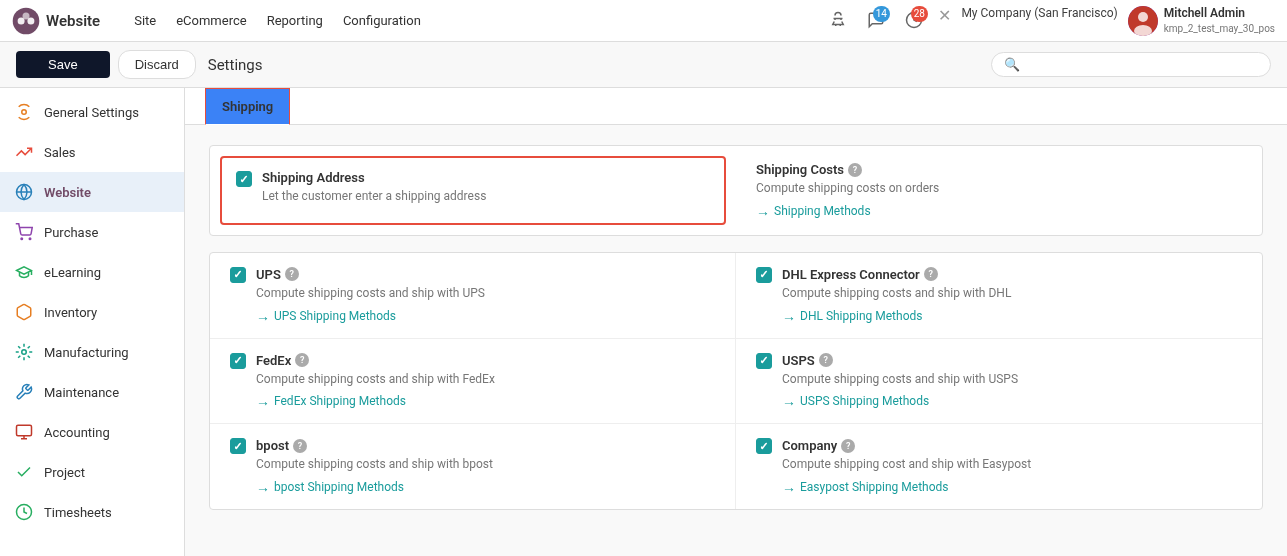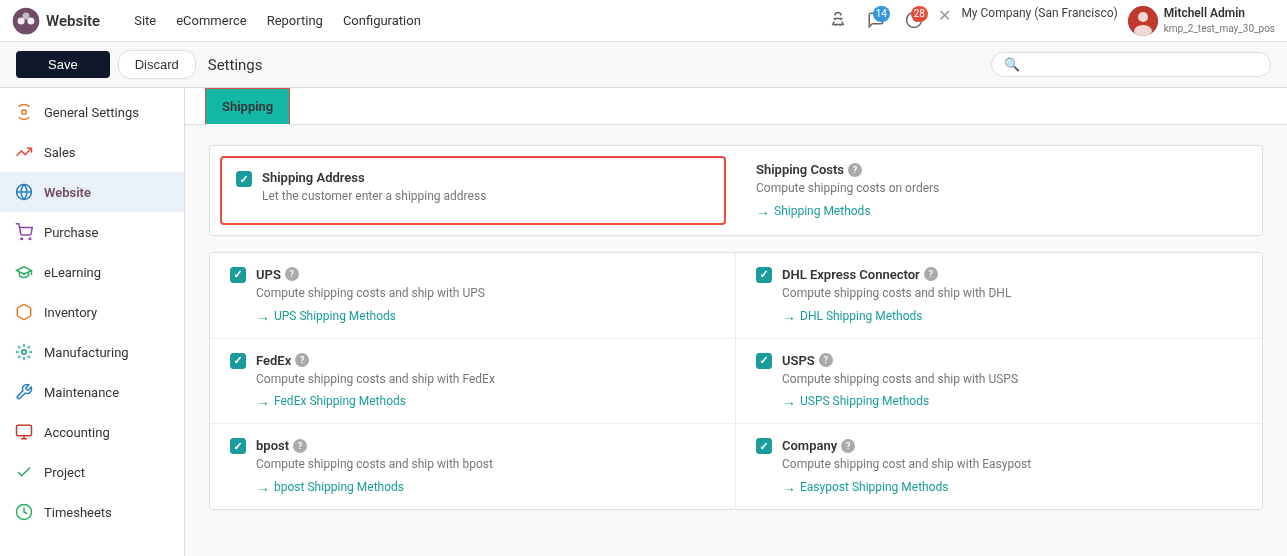--- a/index.html
+++ b/index.html
@@ -81,21 +81,21 @@
     
     .content { flex: 1; overflow-y: auto; background: #f9f9f9; }
 
     .section-tab-bar { background: #fff; border-bottom: 1px solid #ddd; padding: 0 20px; display: flex; }
     .section-tab {
       padding: 10px 16px; font-size: 13px; cursor: pointer; color: #333;
       border: 1px solid transparent; margin-bottom: -1px;
     }
     .section-tab.active {
       border: 1px solid #e74c3c; border-bottom: 1px solid #fff;
-      background: #14b8a6; font-weight: 600; color: #333;
+      background: #3b82f6; font-weight: 600; color: #333;
     }
 
     .settings-content { padding: 20px 24px; }
     .setting-text { flex: 1; }
     .setting-title { font-size: 13px; font-weight: 600; color: #333; margin-bottom: 3px; display: flex; align-items: center; gap: 4px; }
     .setting-desc { font-size: 12px; color: #777; line-height: 1.4; }
     .setting-link { display: flex; align-items: center; gap: 4px; color: #1a9c9c; font-size: 12px; cursor: pointer; margin-top: 6px; text-decoration: none; }
 
     
     .checkbox-wrapper { display: flex; align-items: flex-start; padding-top: 1px; }

